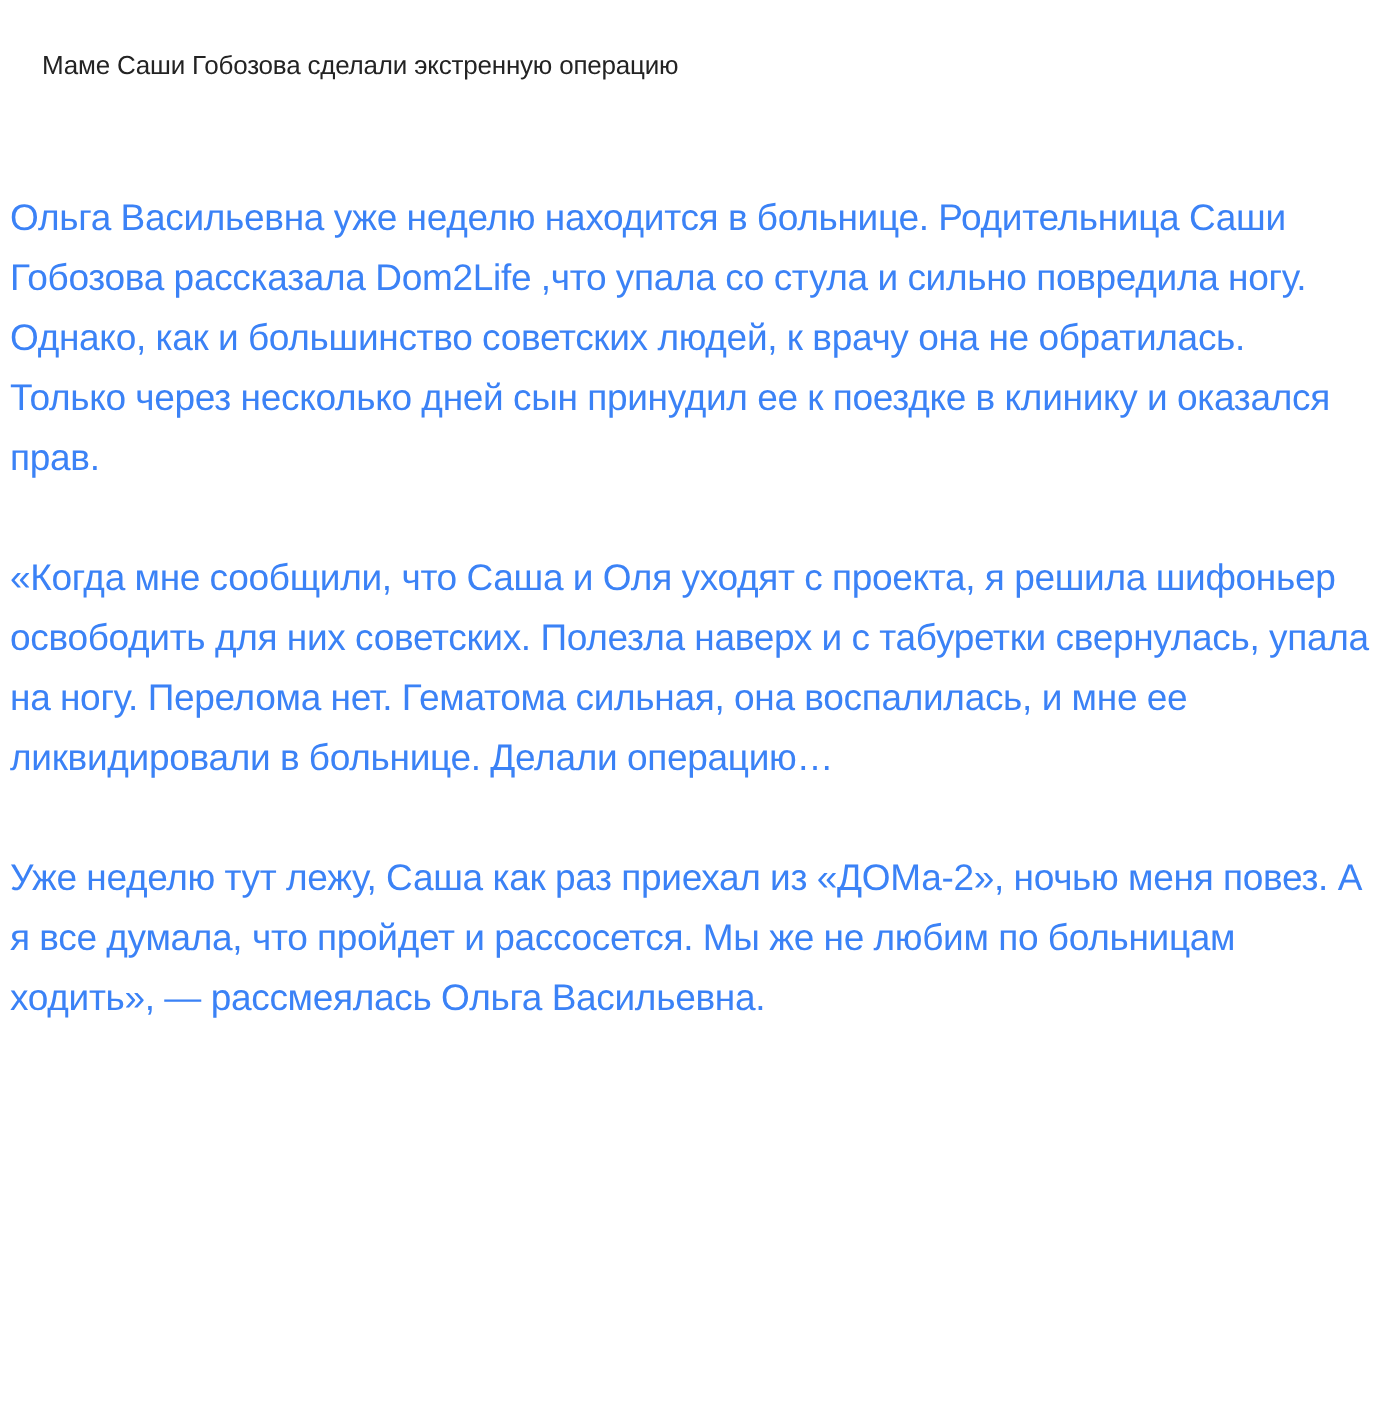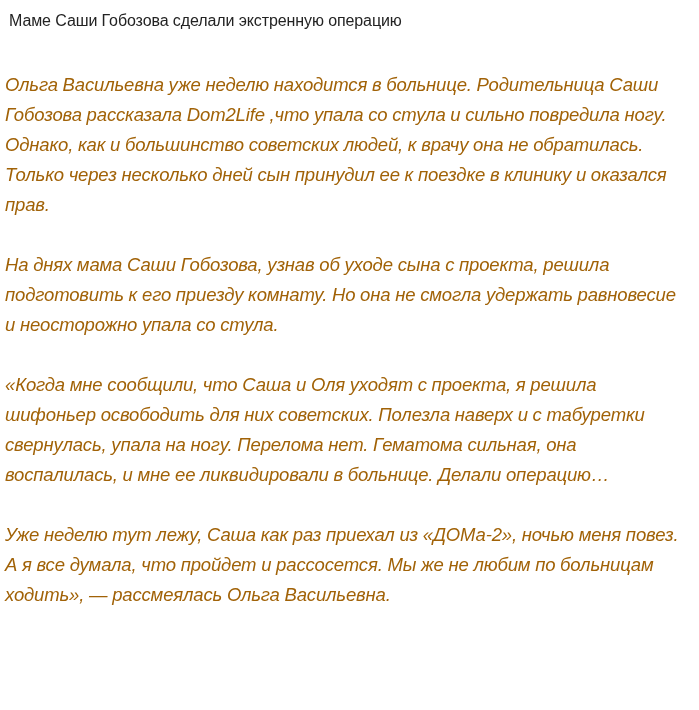--- a/index.html
+++ b/index.html
@@ -15,58 +15,56 @@
     font-family: "Liberation Sans", "DejaVu Sans", sans-serif;
     color: #232323;
     -webkit-font-smoothing: antialiased;
   }
   .article {
     box-sizing: border-box;
     width: 699px;
     padding: 0 14px 0 5px;
   }
   .article-title {
-    font-size: 16px;
+    font-size: 13px;
     line-height: 30px;
     font-weight: 400;
     color: #232323;
-    margin: 4px;
+    margin: 16px;
     padding-top: 2px;
     letter-spacing: -0.1px;
     white-space: nowrap;
   }
   .spacer {
     height: 30px;
   }
   .para {
     font-size: 18.5px;
     line-height: 30px;
     font-weight: 400;
-    color: #a16207;
+    color: #3b82f6;
     margin: 0 0 30px 0;
     letter-spacing: -0.15px;
     word-spacing: -0.2px;
     text-align: left;
-    font-style: italic;
   }
   .para:last-child {
     margin-bottom: 0;
   }
 </style>
 </head>
 <body>
 
 <div class="article">
 
   <h1 class="article-title">Маме Саши Гобозова сделали экстренную операцию</h1>
 
   <div class="spacer"></div>
 
   <p class="para">Ольга Васильевна уже неделю находится в больнице. Родительница Саши Гобозова рассказала Dom2Life ,что упала со стула и сильно повредила ногу. Однако, как и большинство советских людей, к врачу она не обратилась. Только через несколько дней сын принудил ее к поездке в клинику и оказался прав.</p>
 
 
-  <p class="para">На днях мама Саши Гобозова, узнав об уходе сына с проекта, решила подготовить к его приезду комнату. Но она не смогла удержать равновесие и неосторожно упала со стула.</p>
 
   <p class="para">«Когда мне сообщили, что Саша и Оля уходят с проекта, я решила шифоньер освободить для них советских. Полезла наверх и с табуретки свернулась, упала на ногу. Перелома нет. Гематома сильная, она воспалилась, и мне ее ликвидировали в больнице. Делали операцию…</p>
 
   <p class="para">Уже неделю тут лежу, Саша как раз приехал из «ДОМа-2», ночью меня повез. А я все думала, что пройдет и рассосется. Мы же не любим по больницам ходить», — рассмеялась Ольга Васильевна.</p>
 
 </div>
 
 </body></html>

